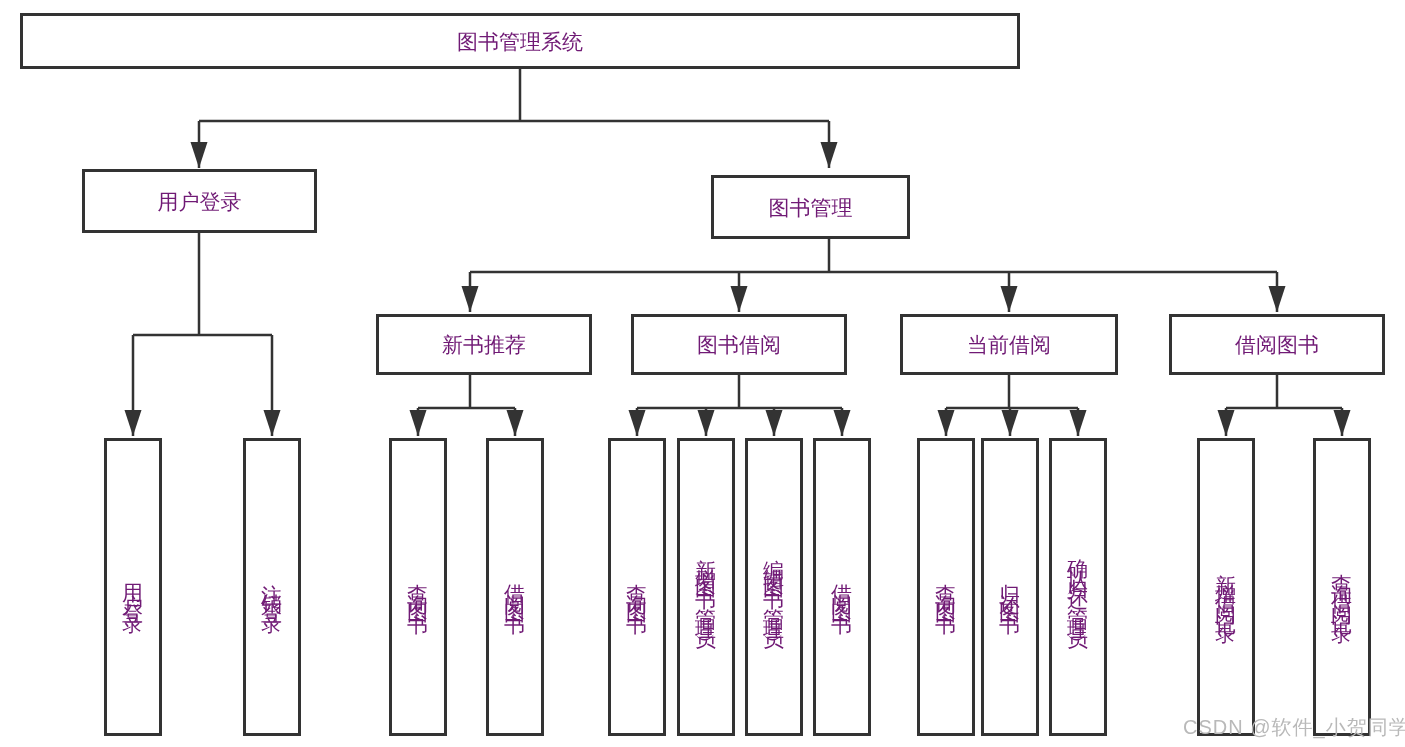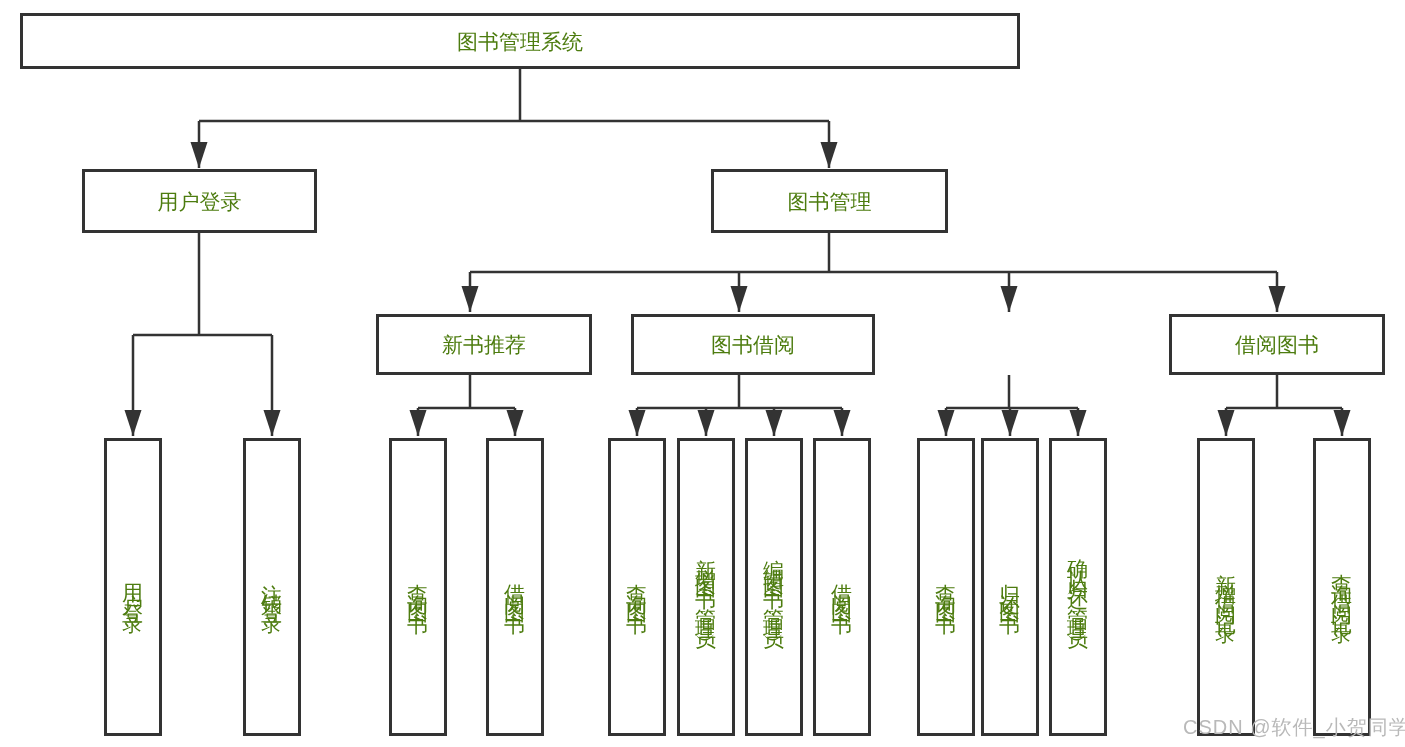--- a/index.html
+++ b/index.html
@@ -33,21 +33,21 @@
     stroke: none;
   }
   .box {
     position: absolute;
     box-sizing: border-box;
     border: 3px solid #333333;
     background: #ffffff;
     display: flex;
     align-items: center;
     justify-content: center;
-    color: #4d7c0f;
+    color: #701a75;
     font-size: 21px;
     z-index: 2;
     text-align: center;
     line-height: 1;
   }
   .vbox {
     writing-mode: vertical-rl;
     letter-spacing: 10px;
   }
   #watermark {
@@ -112,24 +112,25 @@
     <g>
       <path d="M1277,375 V408 M1226,408 H1342 M1226,408 V436 M1342,408 V436"></path>
       <polygon points="1226,436 1217.5,410 1234.5,410"></polygon>
       <polygon points="1342,436 1333.5,410 1350.5,410"></polygon>
     </g>
   </svg>
 
   <div class="box" style="left:20px; top:13px; width:1000px; height:56px;">图书管理系统</div>
 
   <div class="box" style="left:82px; top:169px; width:235px; height:64px;">用户登录</div>
-  <div class="box" style="left:711px; top:169px; width:237px; height:64px;">图书管理</div>
+  <div class="box" style="left:711px; top:175px; width:199px; height:64px;">图书管理</div>
 
   <div class="box" style="left:362px; top:314px; width:216px; height:61px;margin-left:14px;">新书推荐</div>
-  <div class="box" style="left:631px; top:314px; width:244px; height:61px;">图书借阅</div>
+  <div class="box" style="left:631px; top:314px; width:216px; height:61px;">图书借阅</div>
+  <div class="box" style="left:900px; top:314px; width:218px; height:61px;">当前借阅</div>
   <div class="box" style="left:1169px; top:314px; width:216px; height:61px;">借阅图书</div>
 
   <div class="box vbox" style="left:104px; top:438px; width:58px; height:298px;">用户登录</div>
   <div class="box vbox" style="left:243px; top:438px; width:58px; height:298px;">注销登录</div>
 
   <div class="box vbox" style="left:389px; top:438px; width:58px; height:298px;">查询图书</div>
   <div class="box vbox" style="left:486px; top:438px; width:58px; height:298px;">借阅图书</div>
 
   <div class="box vbox" style="left:608px; top:438px; width:58px; height:298px;">查询图书</div>
   <div class="box vbox" style="left:677px; top:438px; width:58px; height:298px;">新增图书（管理员）</div>

